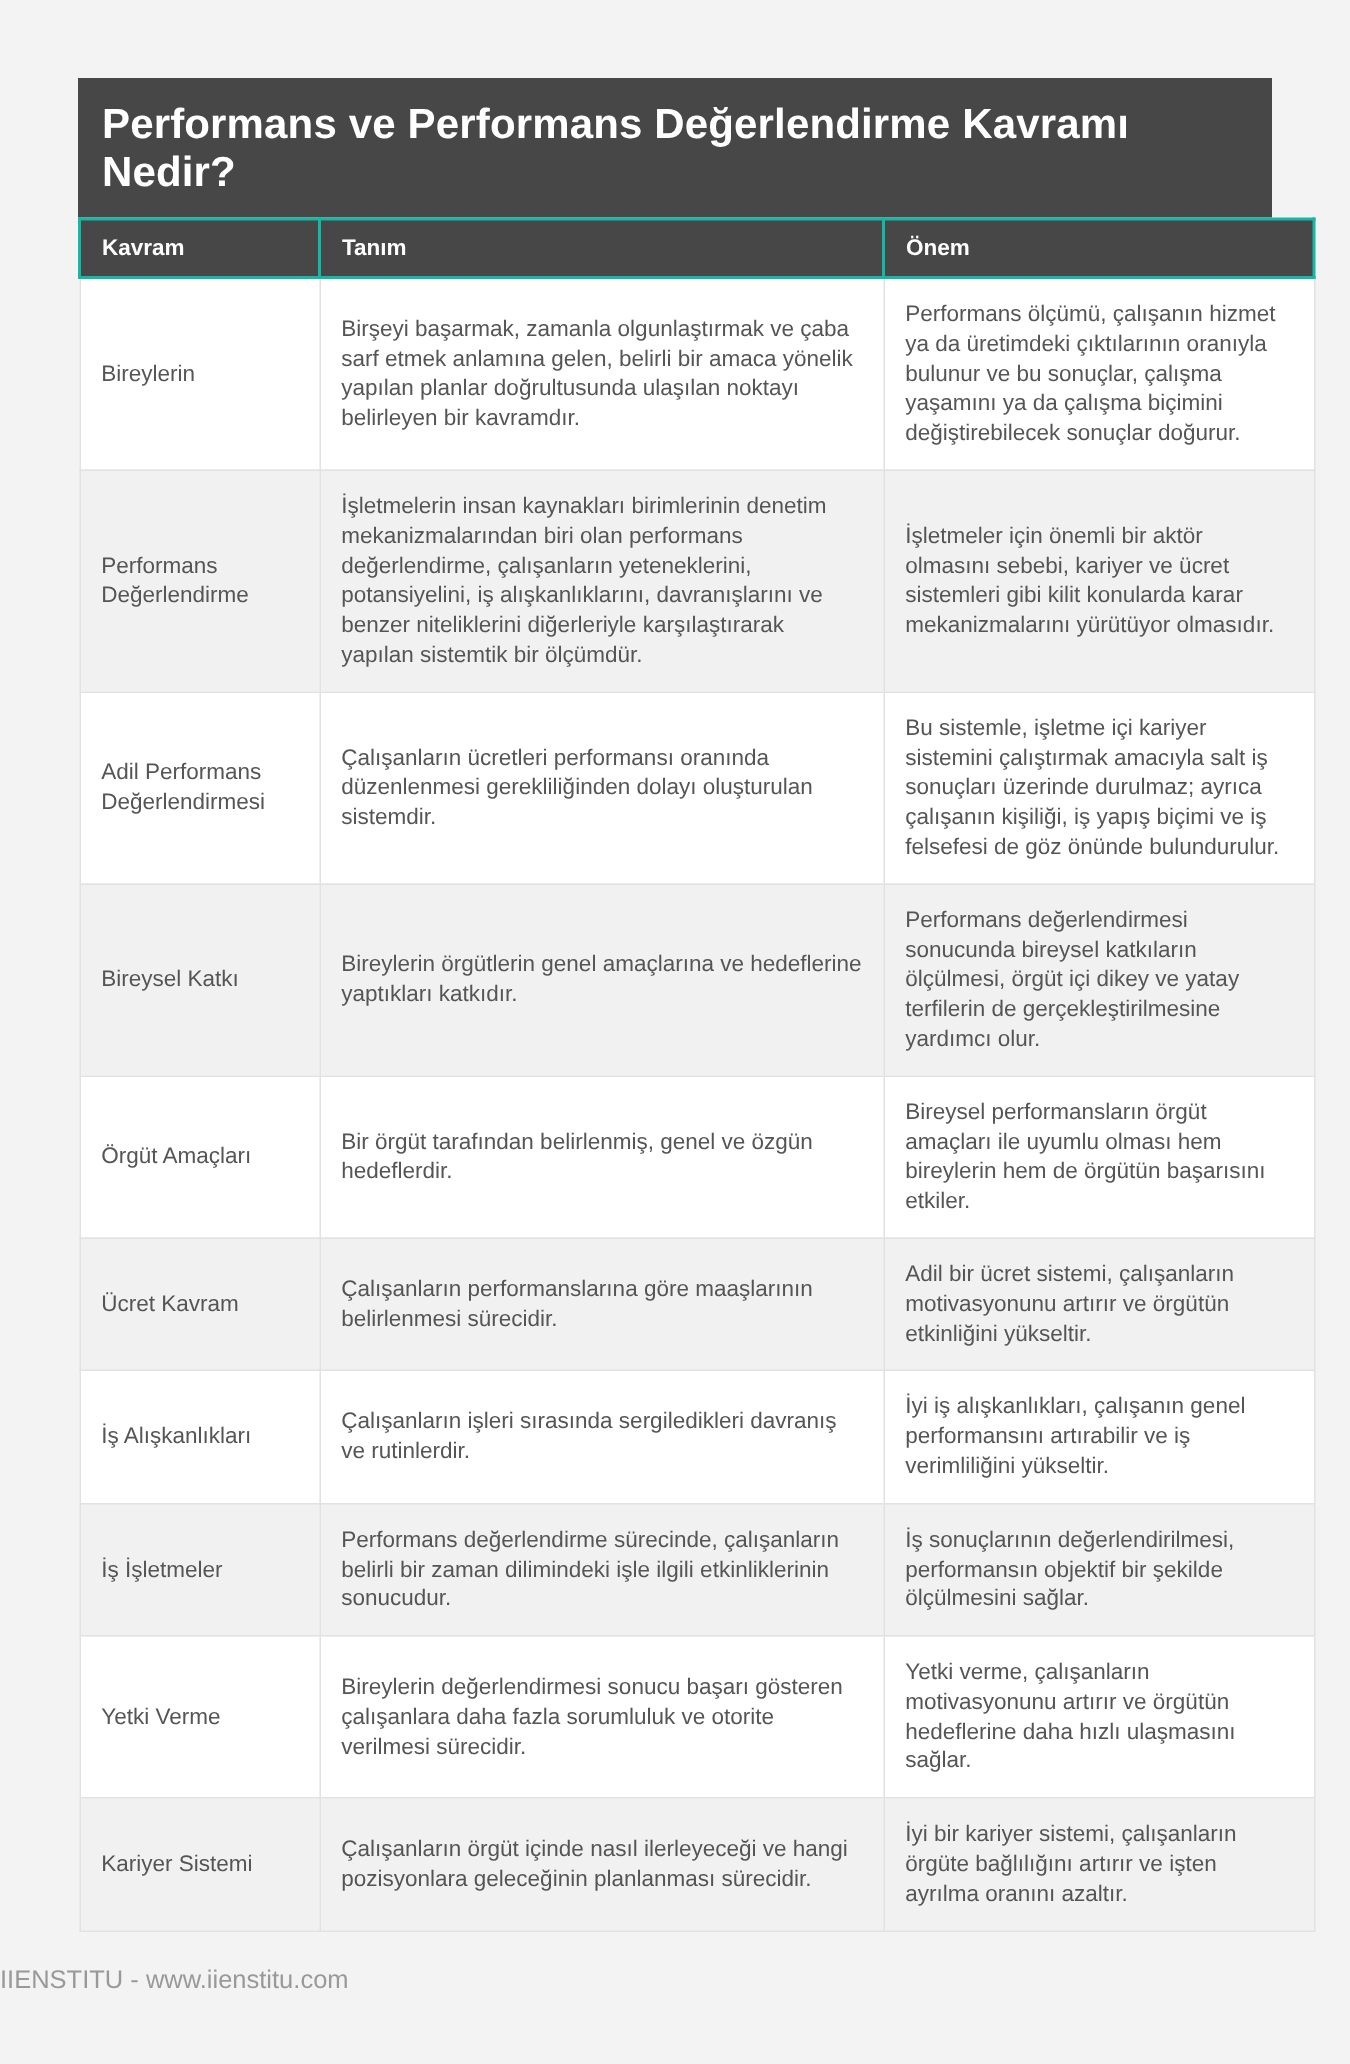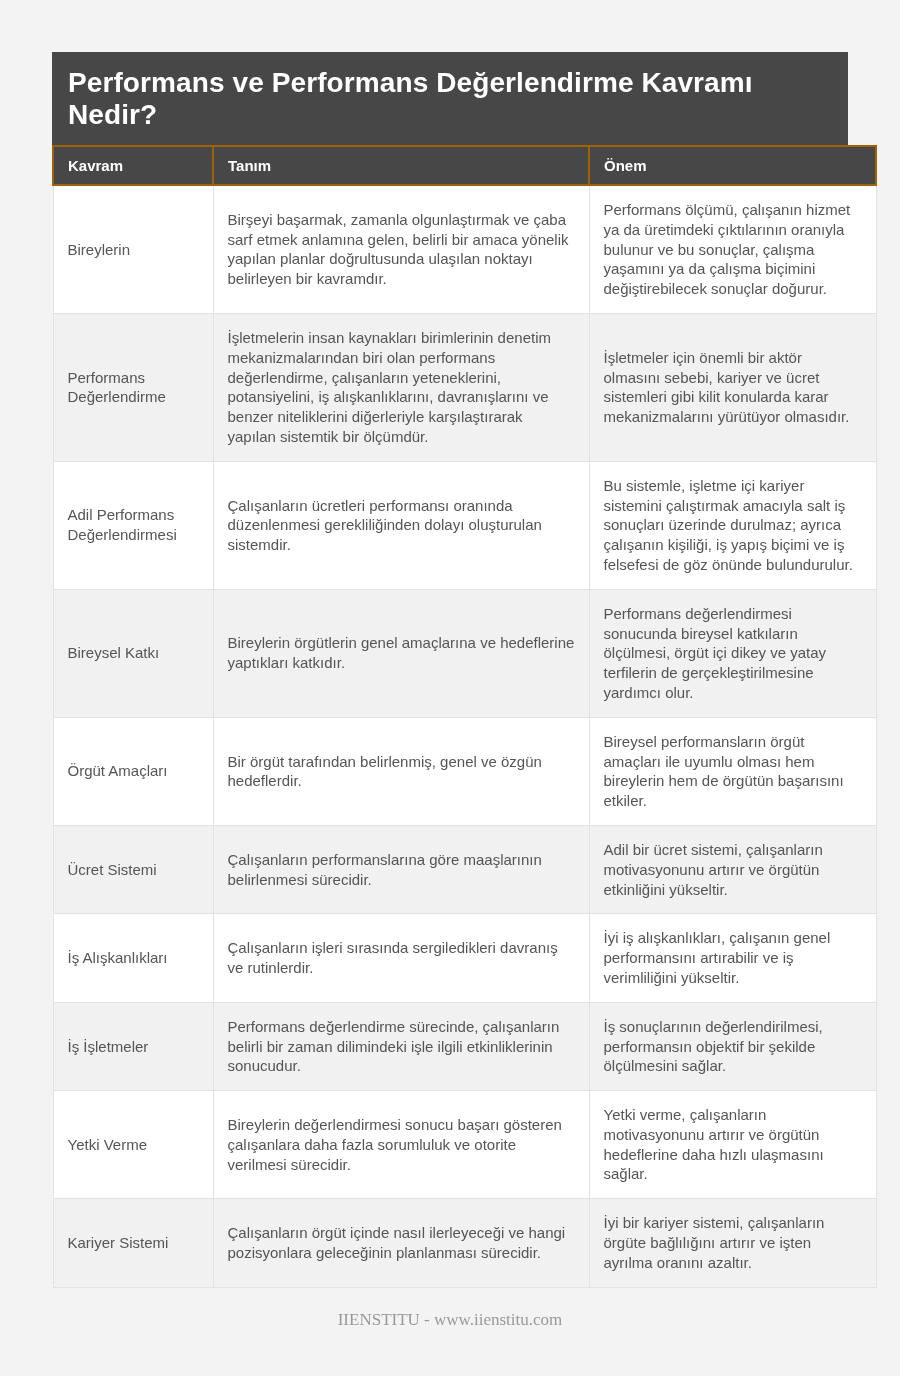--- a/index.html
+++ b/index.html
@@ -40,42 +40,40 @@
     border-collapse: collapse;
     table-layout: fixed;
   }
   table.concept-table th {
     background: var(--header_bg);
     color: var(--header_text);
     font-size: 15px;
     font-weight: bold;
     text-align: left;
     padding: 10px 14px;
-    border: 2px solid #a16207;
+    border: 2px solid #14b8a6;
   }
   th.col-kavram { width: 160px; }
   th.col-tanim  { width: 376px; margin-left: 40px; }
   th.col-onem   { width: 287px; }
   table.concept-table td {
     font-size: 15px;
     color: var(--cell_text);
     line-height: 1.32;
     padding: 14px;
     vertical-align: middle;
     border: 1px solid var(--border);
     word-wrap: break-word;
   }
   table.concept-table tbody tr:nth-child(odd)  td { background: var(--row_bg); }
   table.concept-table tbody tr:nth-child(even) td { background: var(--row_alt_bg); }
   .footer {
     margin-top: 22px;
-    text-align: center;
     font-size: 17px;
     color: var(--footer_text);
-    font-family: Liberation Serif, serif;
   }
 </style>
 </head>
 <body>
 
 <div class="page">
   <div class="infographic">
     <div class="title-bar">Performans ve Performans Değerlendirme Kavramı Nedir?</div>
     <table class="concept-table">
       <thead>
@@ -105,21 +103,21 @@
             <td>Bireysel Katkı</td>
             <td>Bireylerin örgütlerin genel amaçlarına ve hedeflerine yaptıkları katkıdır.</td>
             <td>Performans değerlendirmesi sonucunda bireysel katkıların ölçülmesi, örgüt içi dikey ve yatay terfilerin de gerçekleştirilmesine yardımcı olur.</td>
           </tr>
           <tr>
             <td>Örgüt Amaçları</td>
             <td>Bir örgüt tarafından belirlenmiş, genel ve özgün hedeflerdir.</td>
             <td>Bireysel performansların örgüt amaçları ile uyumlu olması hem bireylerin hem de örgütün başarısını etkiler.</td>
           </tr>
           <tr>
-            <td>Ücret Sistemi</td>
+            <td>Ücret Kavram</td>
             <td>Çalışanların performanslarına göre maaşlarının belirlenmesi sürecidir.</td>
             <td>Adil bir ücret sistemi, çalışanların motivasyonunu artırır ve örgütün etkinliğini yükseltir.</td>
           </tr>
           <tr>
             <td>İş Alışkanlıkları</td>
             <td>Çalışanların işleri sırasında sergiledikleri davranış ve rutinlerdir.</td>
             <td>İyi iş alışkanlıkları, çalışanın genel performansını artırabilir ve iş verimliliğini yükseltir.</td>
           </tr>
           <tr>
             <td>İş İşletmeler</td>

